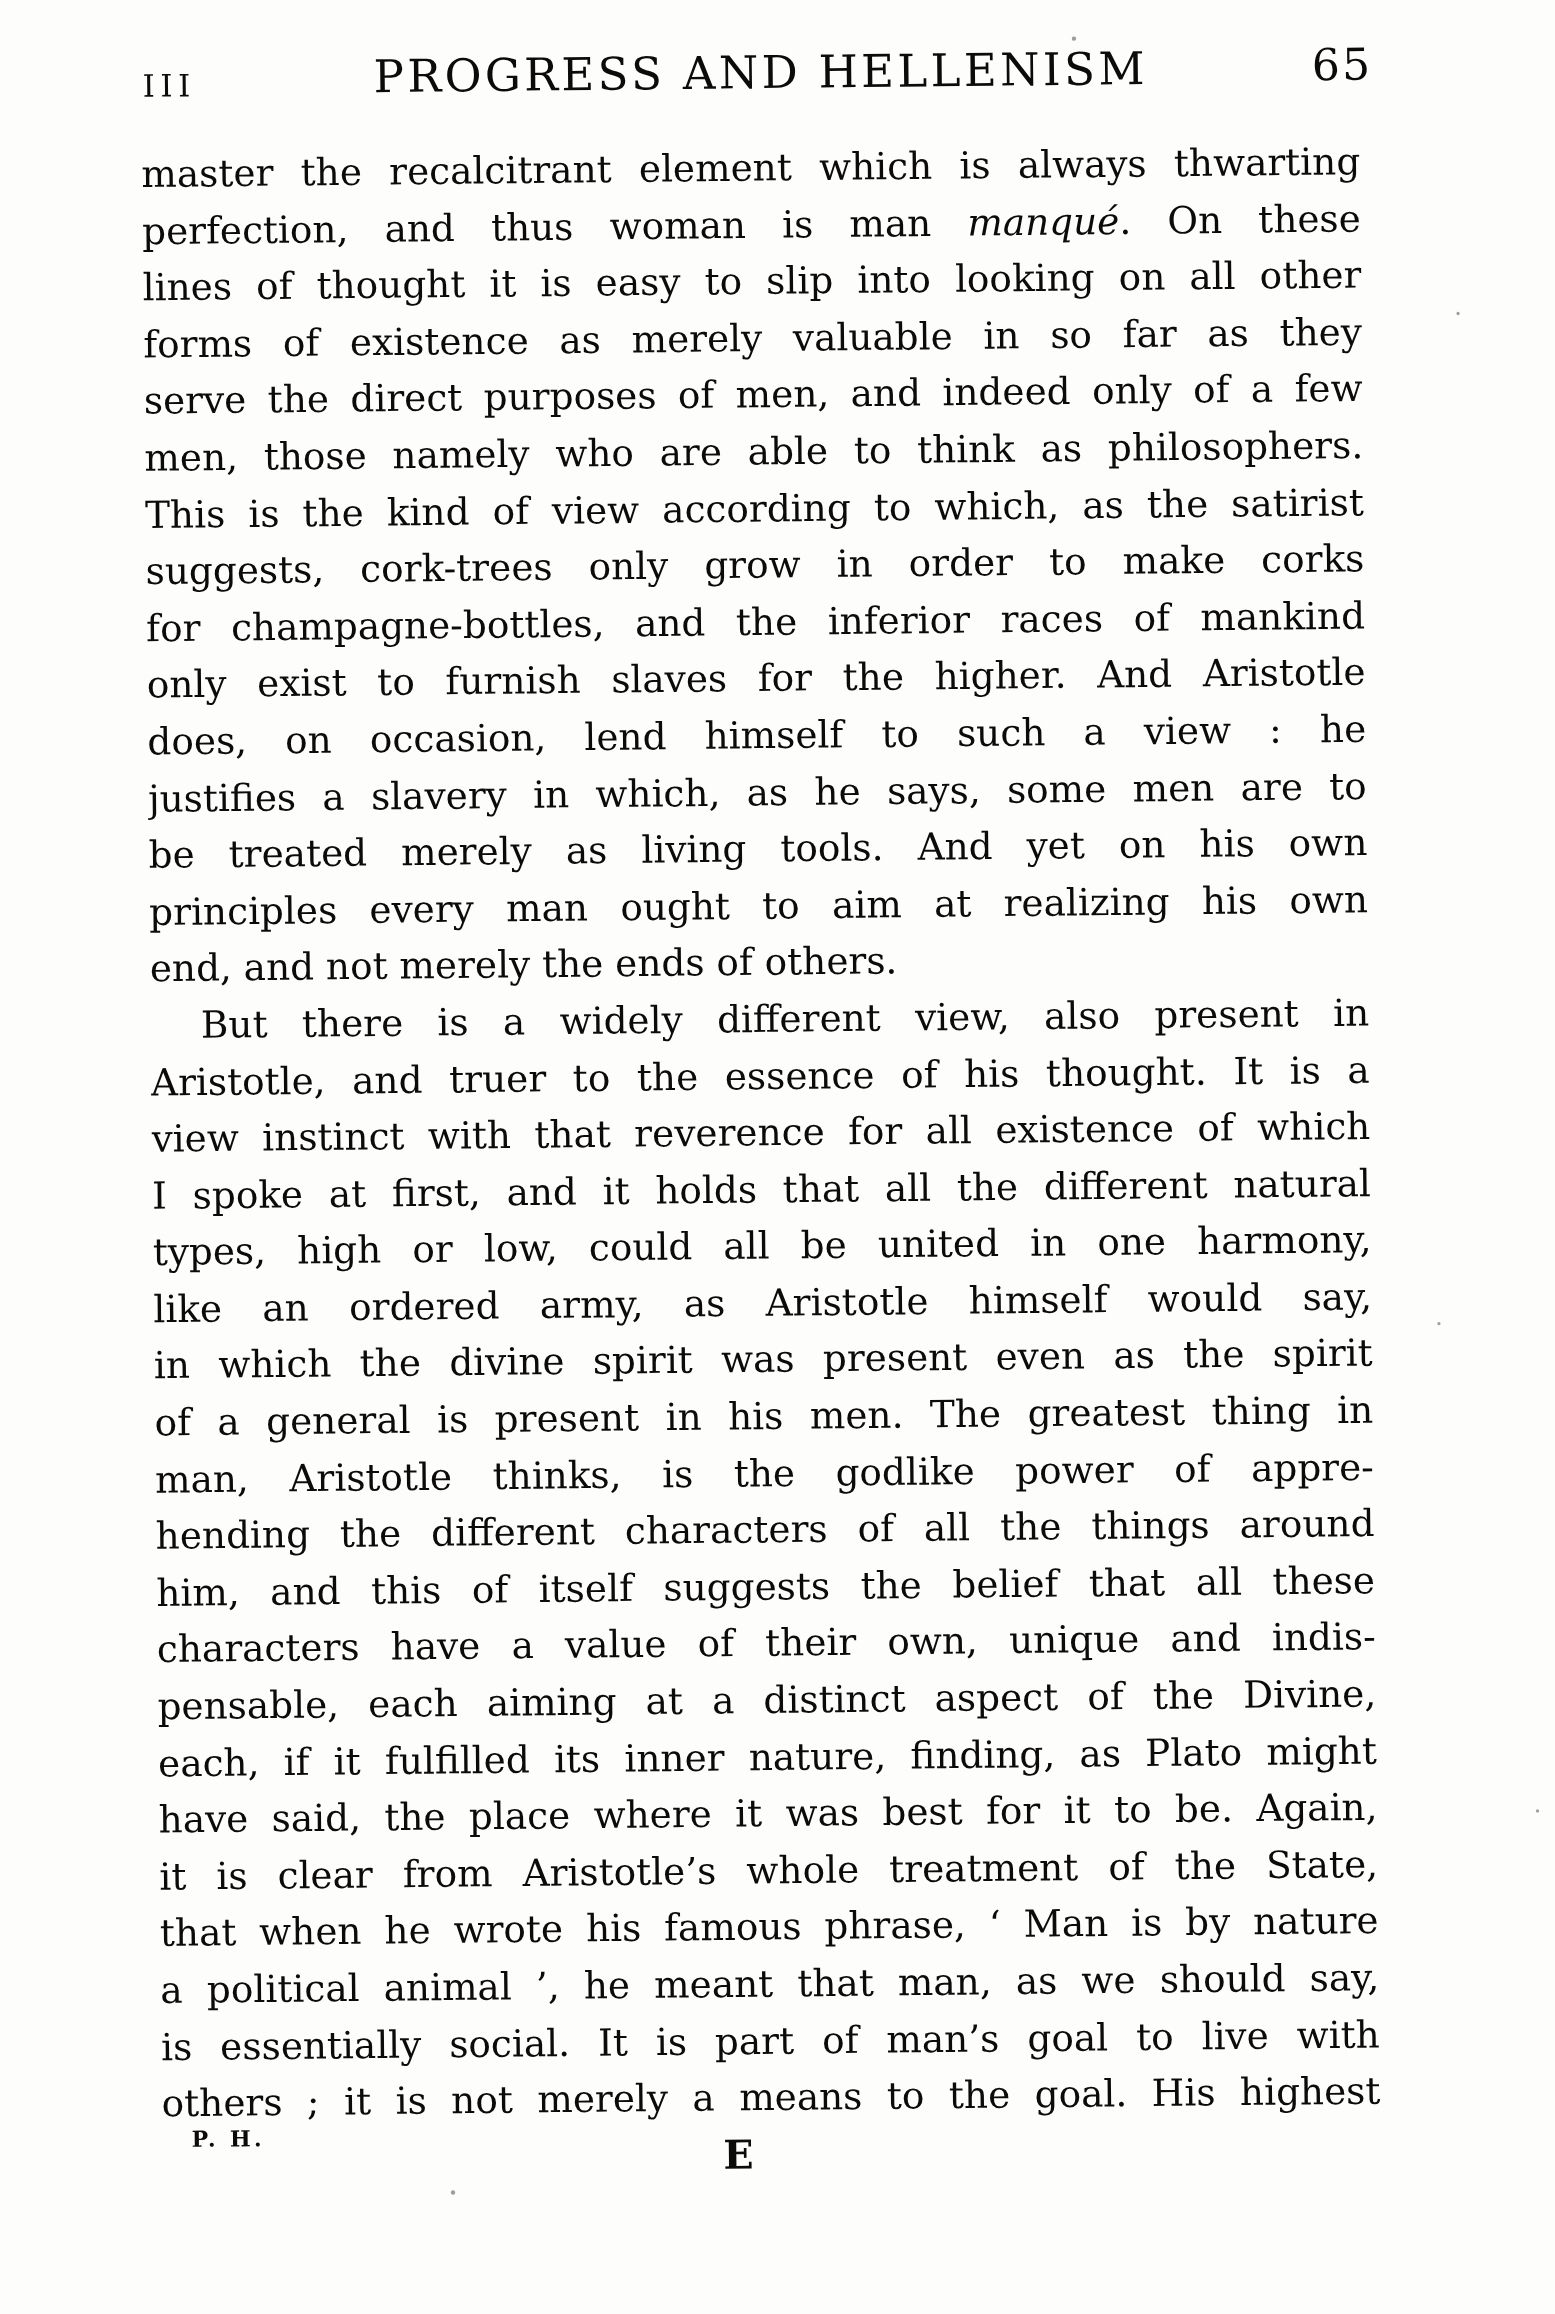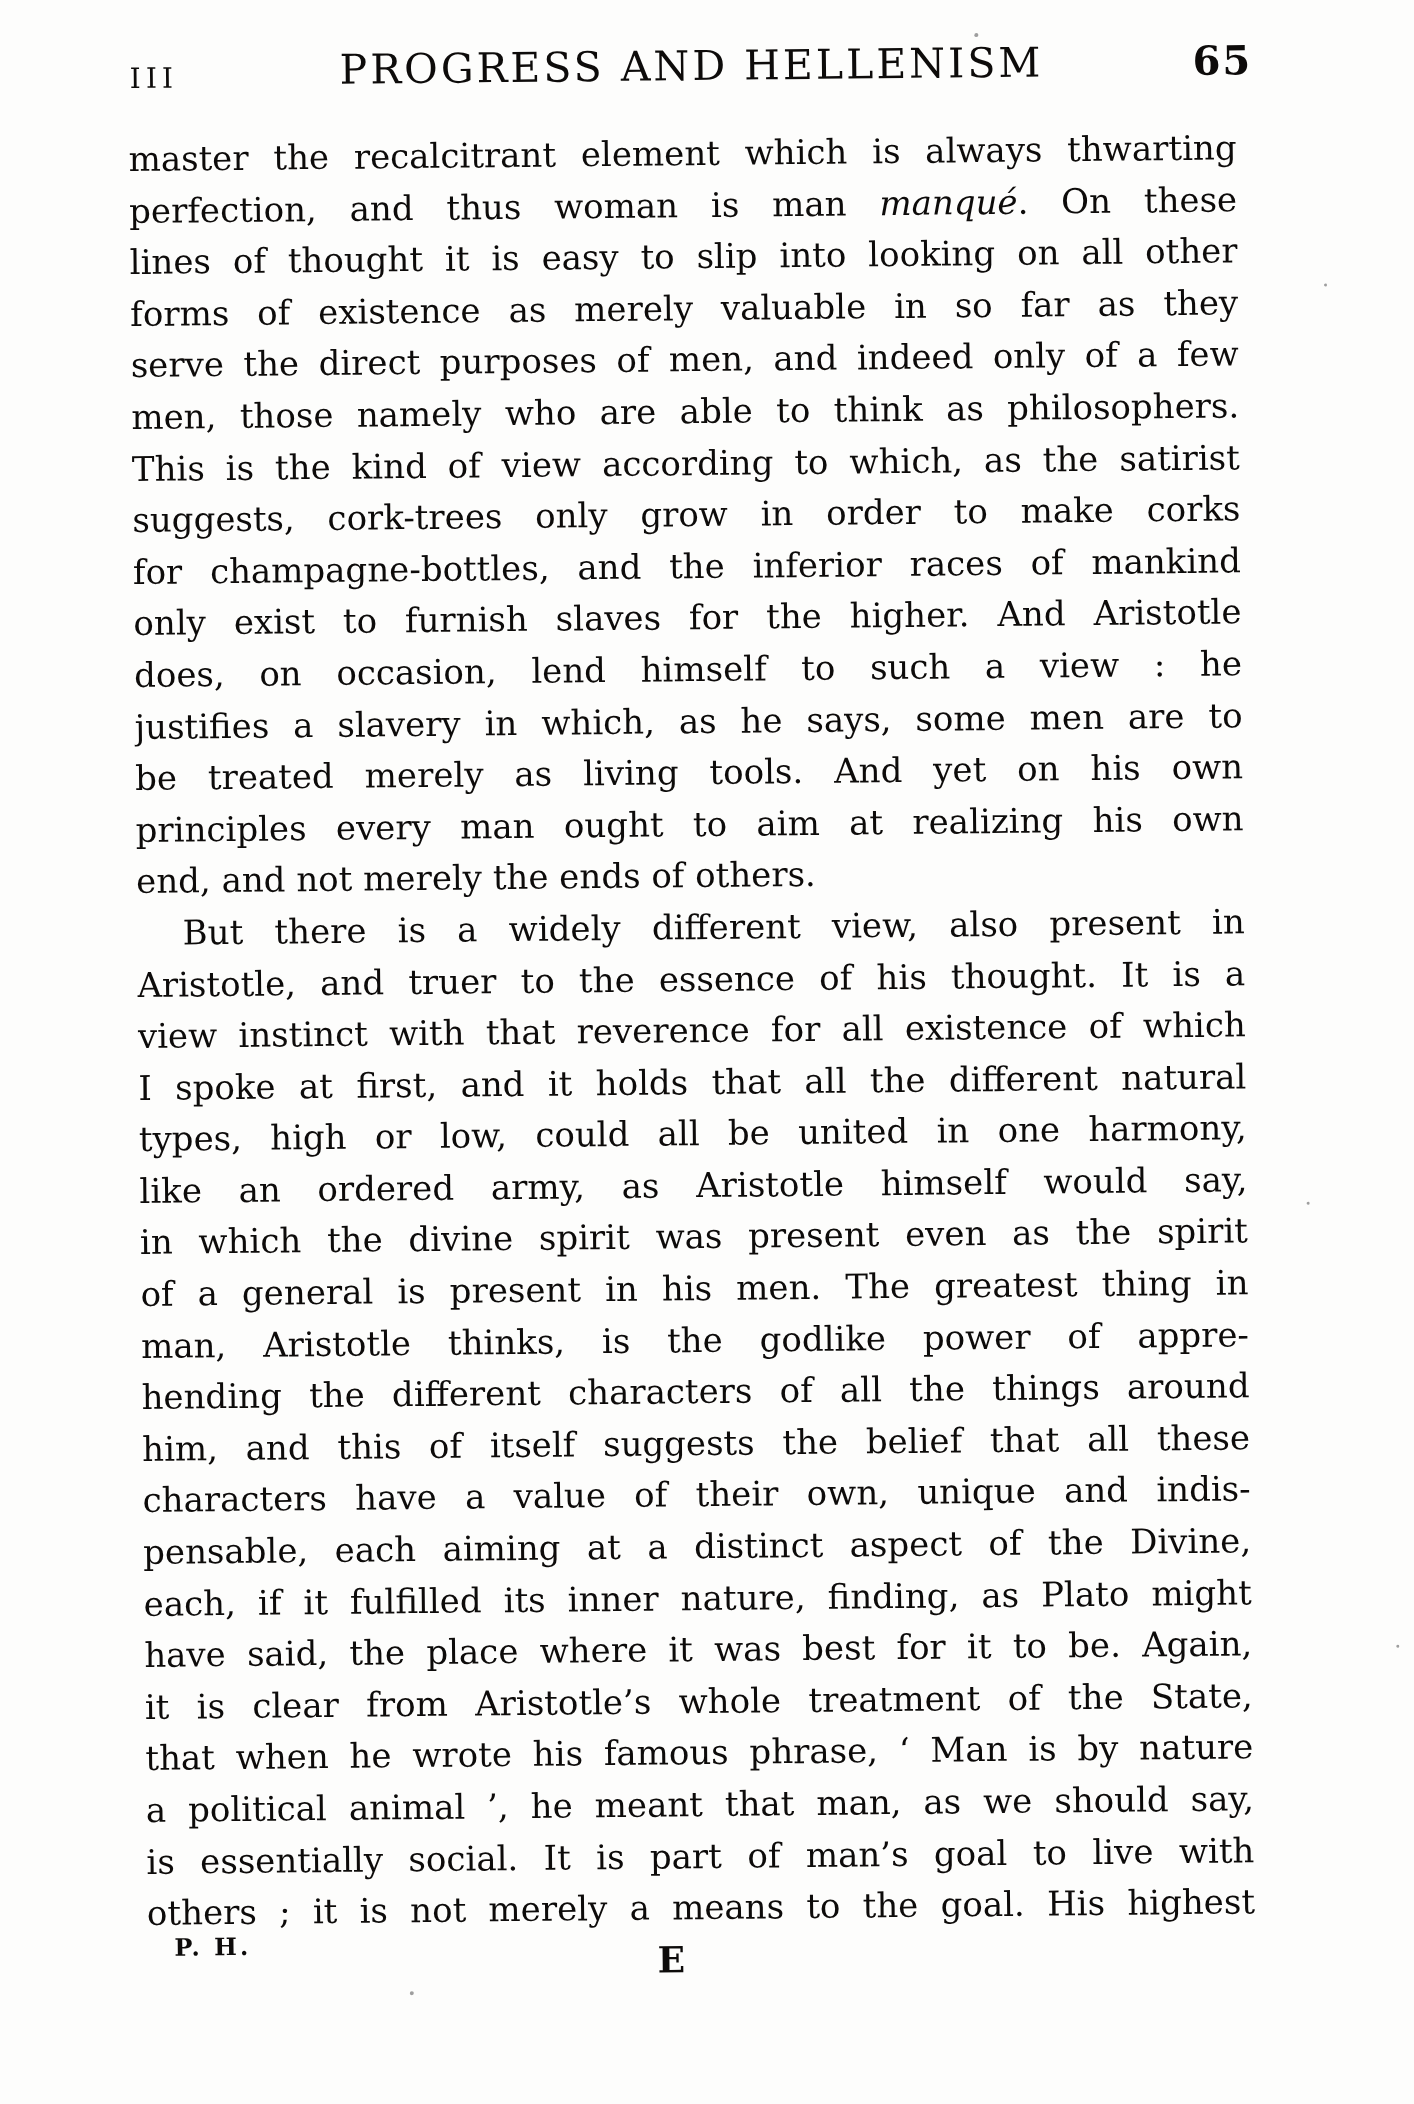--- a/index.html
+++ b/index.html
@@ -8,37 +8,37 @@
     background:#fdfdfc;color:#0d0b0a;
     font-family:"DejaVu Serif","Liberation Serif",serif;
   }
   .page{position:absolute;inset:0;}
   .tilt{position:absolute;inset:0;transform:rotate(-0.6deg);transform-origin:50% 50%;}
 
   
   .chapter{position:absolute;left:140px;top:56px;font-size:28px;letter-spacing:5px;}
   .title{position:absolute;left:350px;top:42px;width:700px;text-align:center;
          font-size:41px;letter-spacing:3px;white-space:nowrap;}
-  .pagenum{position:absolute;left:1203px;top:42px;font-size:40px;letter-spacing:2px;font-weight:bold;}
+  .pagenum{position:absolute;left:1203px;top:42px;font-size:40px;letter-spacing:2px;}
 
   
   .body-text{
     position:absolute;left:138px;top:128px;width:1108px;
     font-size:34px;line-height:51.6px;
   }
   .line{
     text-align:justify;text-align-last:justify;
     height:51.6px;overflow:hidden;white-space:normal;
   }
   .line.p-end{text-align-last:left;}
   .line.indent{text-indent:46px;}
   .it{font-style:italic;}
 
   
-  .sig-left{position:absolute;left:165px;top:1927px;font-size:24px;font-weight:bold;letter-spacing:3px;}
+  .sig-left{position:absolute;left:165px;top:1927px;font-size:20px;font-weight:bold;letter-spacing:3px;}
   .sig-mark{position:absolute;left:648px;top:1938px;font-size:36px;font-weight:600;}
 
   
   .speck{position:absolute;background:#6b6b6b;border-radius:50%;opacity:.65;}
   .s1{left:985px;top:36px;width:4px;height:4px;}
   .s2{left:1332px;top:290px;width:3px;height:3px;}
   .s3{left:1305px;top:1208px;width:3px;height:3px;}
   .s4{left:1390px;top:1652px;width:3px;height:3px;}
   .s5{left:400px;top:1988px;width:4px;height:4px;}
 </style>

